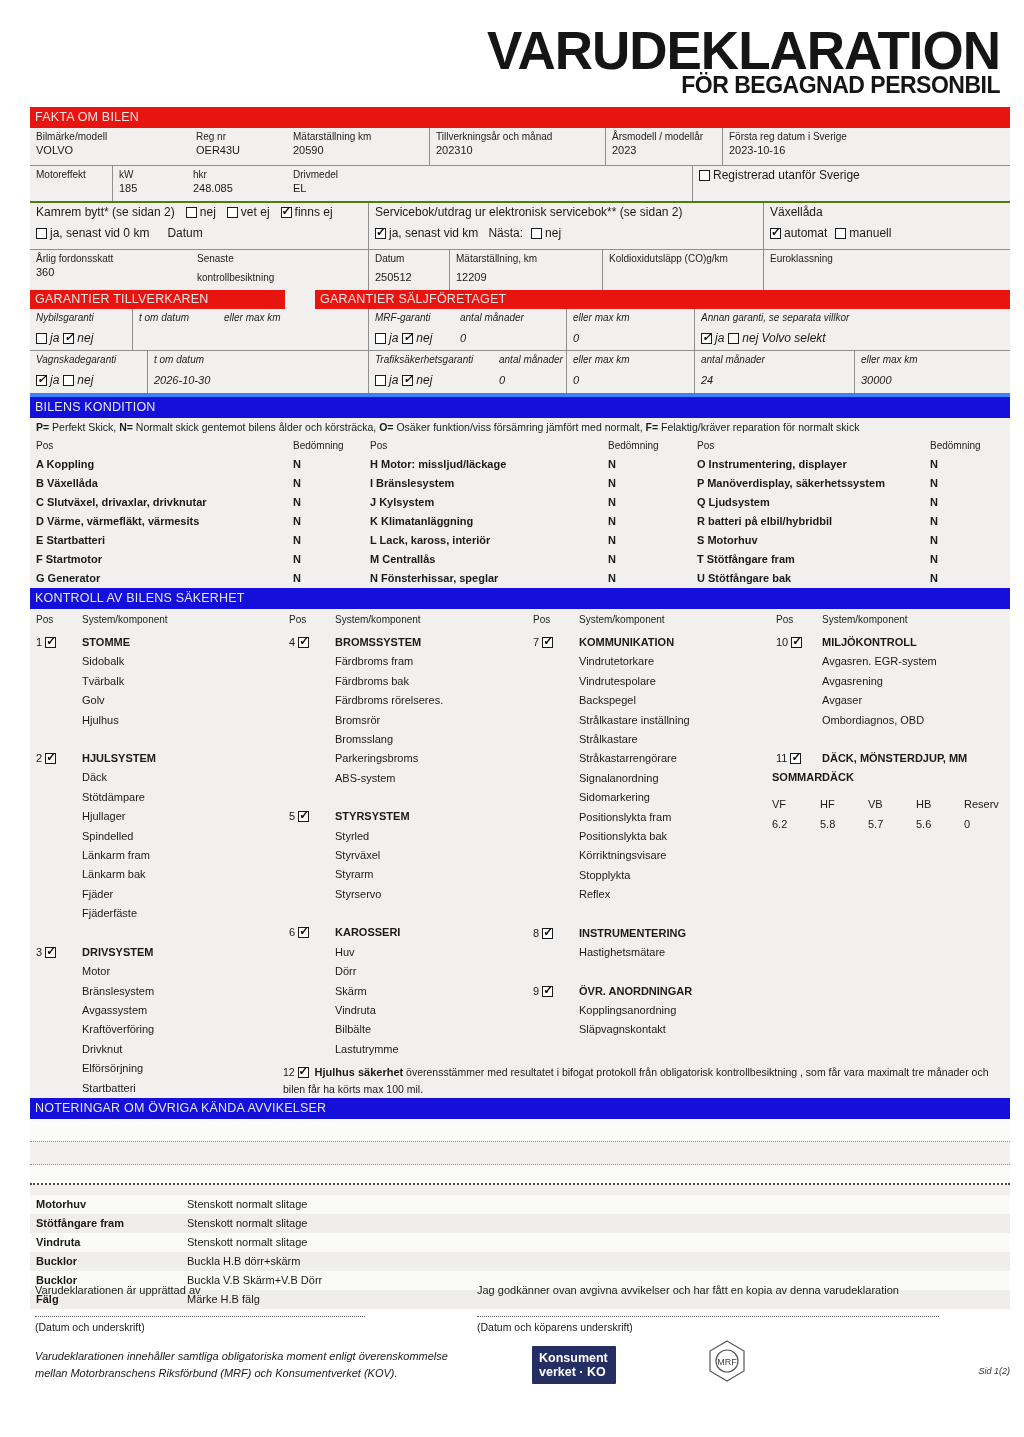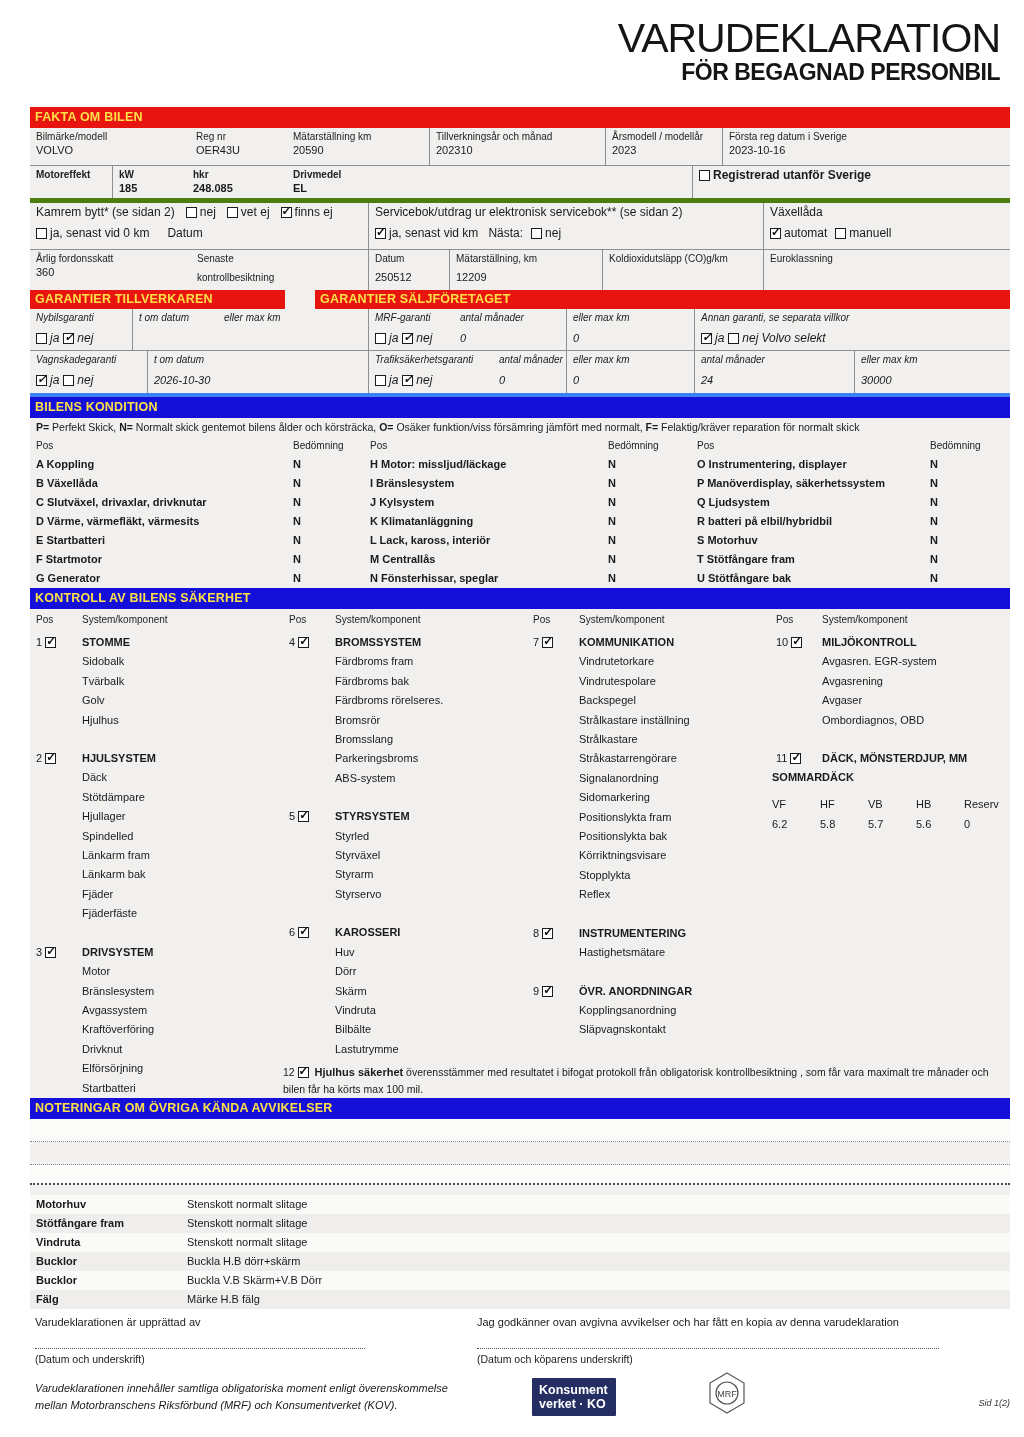--- a/index.html
+++ b/index.html
@@ -4,40 +4,40 @@
 <style>
   :root{
     --header-red:#e8140f; --header-blue:#1410d9; --logo-navy:#242e63;
   }
   *{box-sizing:border-box; margin:0; padding:0;}
   body{background:#ffffff; font-family:"Liberation Sans", sans-serif; color:#1a1a1a;}
   .page{position:relative; width:1024px; height:1437px; background:#fff; overflow:hidden;}
 
   
   .title{position:absolute; top:16px; right:24px; text-align:right; color:#151515;}
-  .title .t1{font-size:41px; font-weight:normal; letter-spacing:-1px; line-height:44px;}
+  .title .t1{font-size:53px; font-weight:bold; letter-spacing:-1px; line-height:44px;margin-top:13px;}
   .title .t2{font-size:23px; font-weight:bold; letter-spacing:-0.5px; line-height:25px;}
 
   
   .form{position:absolute; left:30px; top:107px; width:980px; background:#f1f0ee; font-size:11px;}
-  .bar{height:21px; line-height:21px; padding-left:5px; color:#fde047; font-weight:bold; font-size:12.5px; letter-spacing:.2px;}
+  .bar{height:21px; line-height:21px; padding-left:5px; color:#e5e5e5; font-weight:normal; font-size:12.5px; letter-spacing:.2px;}
   .bar.red{background:var(--header-red,#e8140f);}
   .bar.blue{background:var(--header-blue,#1410d9);}
   .lbl{font-size:10px; color:#222; line-height:13px;}
   .val{font-size:11px; line-height:15px;}
   .bl{border-left:1px solid #8f8f8f;}
   .cell{padding:2px 2px 0 6px; overflow:hidden;}
 
   
   .cb{display:inline-block; width:11px; height:11px; border:1.5px solid #1c1c1c; background:#fff; position:relative; vertical-align:-2px; margin-right:3px;}
   .cb.checked::after{content:"\2713"; position:absolute; left:0px; top:-3px; font-size:12px; font-weight:bold; color:#111; line-height:12px;}
 
   
   .fakta-r1{display:grid; grid-template-columns:160px 97px 142px 176px 117px 288px; height:38px; border-bottom:1px solid #8f8f8f;}
-  .fakta-r2{display:grid; grid-template-columns:82px 75px 100px 405px 318px; height:37px; border-bottom:5px solid #4d7c0f;font-weight:bold;}
+  .fakta-r2{display:grid; grid-template-columns:82px 75px 100px 405px 318px; height:37px; border-bottom:2px solid #4d7c0f;}
   .fakta-r3{display:grid; grid-template-columns:338px 395px 247px; height:47px; border-bottom:1px solid #8f8f8f;}
   .fakta-r3 .line2{margin-top:6px;}
   .fakta-r4{display:grid; grid-template-columns:161px 177px 81px 153px 161px 247px; height:40px;}
   .inlbl{font-size:12px;}
   .sp{display:inline-block; width:8px;}
 
   
   .gar-bars{display:grid; grid-template-columns:255px 30px 695px; height:19px;}
   .gar-bars .bar{height:19px; line-height:19px;}
   .gar-body{display:grid; grid-template-columns:338px 642px; border-bottom:4px solid #3b82f6;font-style:italic;}
@@ -83,21 +83,21 @@
   .dotline1{height:23px; border-bottom:1px dotted #8a8a8a; background:#fbfbf9;}
   .dotline2{height:23px; border-bottom:1px dotted #8a8a8a; background:#f2f1ef;}
   .dotline3{height:20px; border-bottom:2px dotted #4b4b4b; background:#fbfbf9;}
   .dotgap{height:10px; background:#f1f0ee;}
   .note-row{display:grid; grid-template-columns:157px 1fr; height:19px; line-height:19px;}
   .note-row:nth-child(odd){background:#fafaf8;}
   .note-row:nth-child(even){background:#efeeec;}
   .note-row .part{font-weight:bold; padding-left:6px; font-size:11px;}
   .note-row .note{font-size:11px;}
   .f-abs{position:absolute; font-size:11px;}
-  .footer-wrap{position:absolute; left:0; top:1304px; width:1024px; height:133px;}
+  .footer-wrap{position:absolute; left:0; top:1272px; width:1024px; height:133px;}
   .f-left-text{left:35px; top:12px;}
   .f-right-text{left:477px; top:12px;}
   .sigline{position:absolute; border-bottom:1.5px dotted #555; height:0;}
   .sig-left{left:35px; top:44px; width:330px;}
   .sig-right{left:477px; top:44px; width:462px;}
   .f-lbl-left{left:35px; top:49px; font-size:10.5px;}
   .f-lbl-right{left:477px; top:49px; font-size:10.5px;}
   .f-note{position:absolute; left:35px; top:76px; font-style:italic; font-size:11px; line-height:17px;}
   .kov-logo{position:absolute; left:532px; top:74px; background:var(--logo-navy,#242e63); color:#ffffff; font-weight:bold; font-size:12.5px; line-height:14px; padding:5px 8px 5px 7px; border-radius:1px;}
   .mrf-logo{position:absolute; left:708px; top:68px;}

